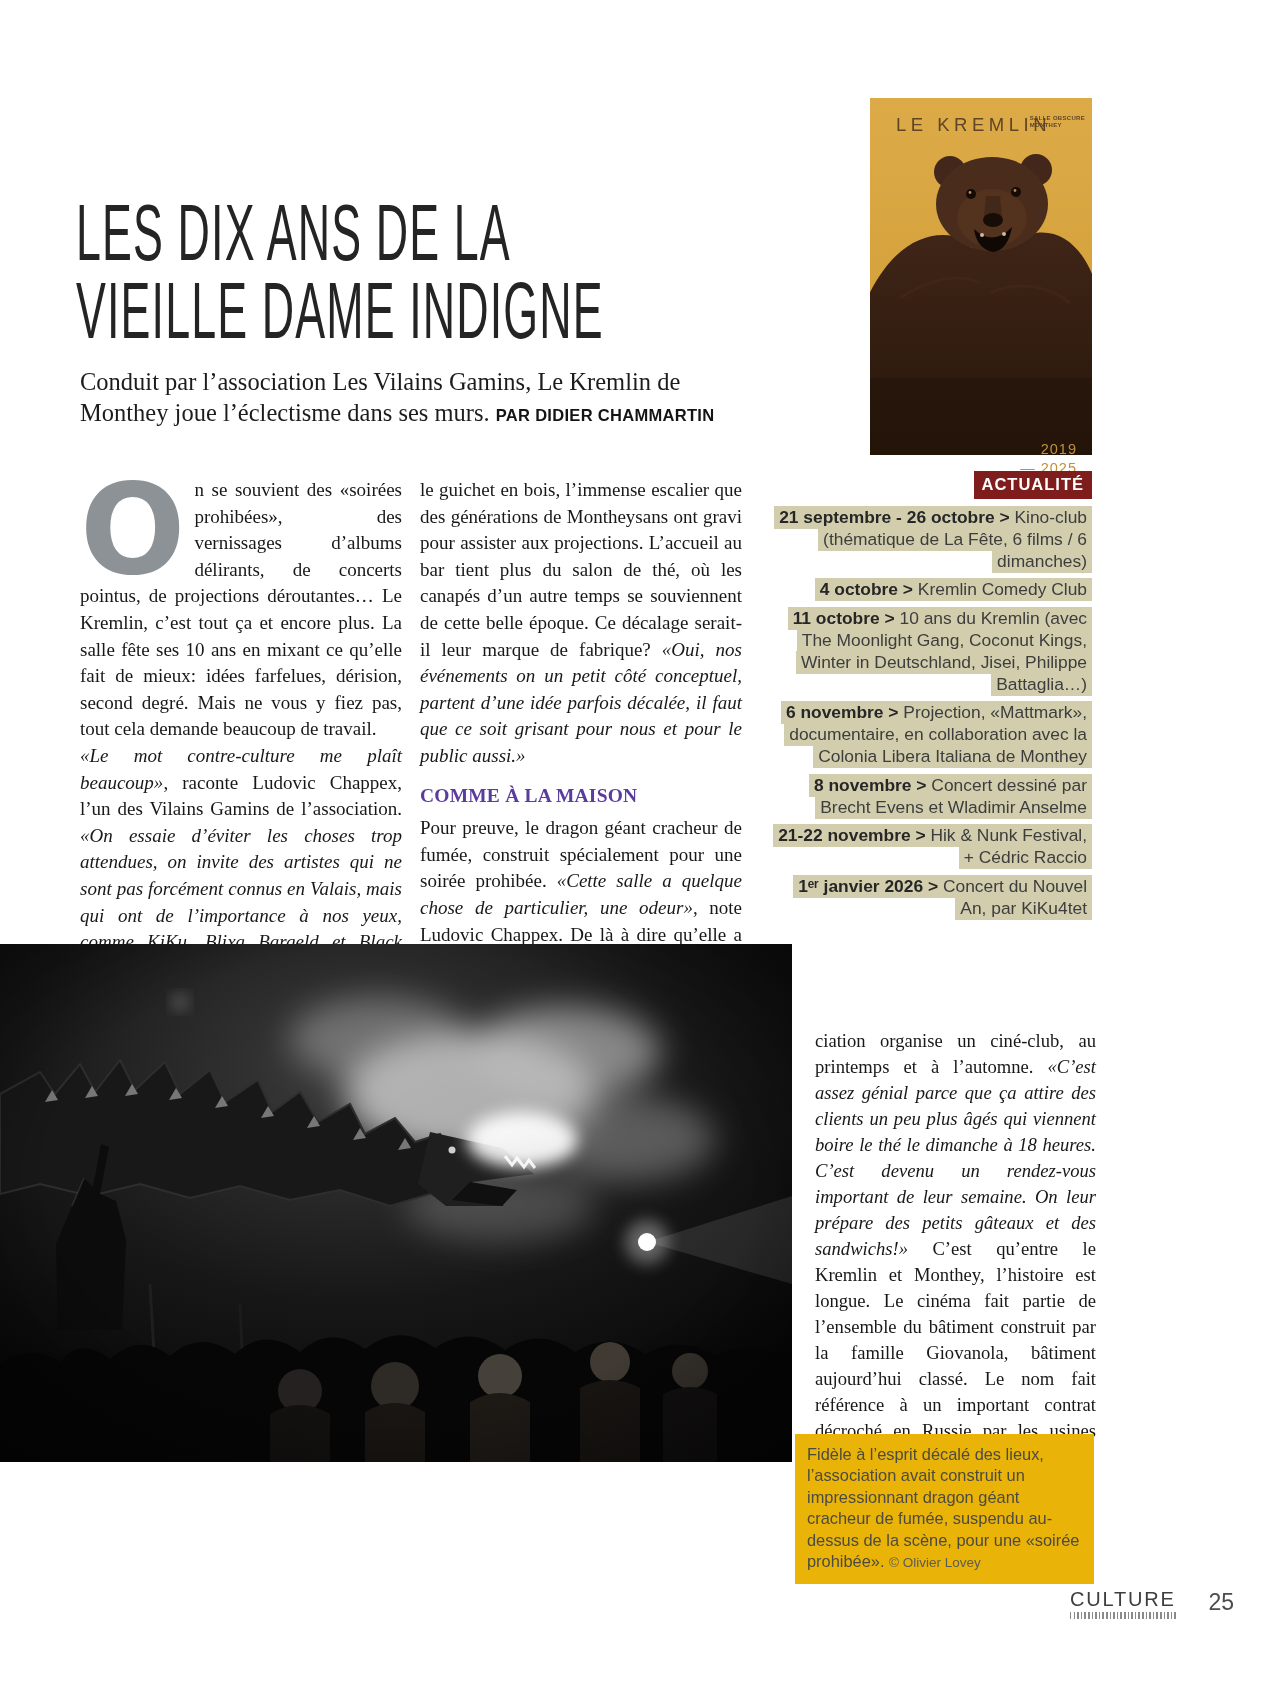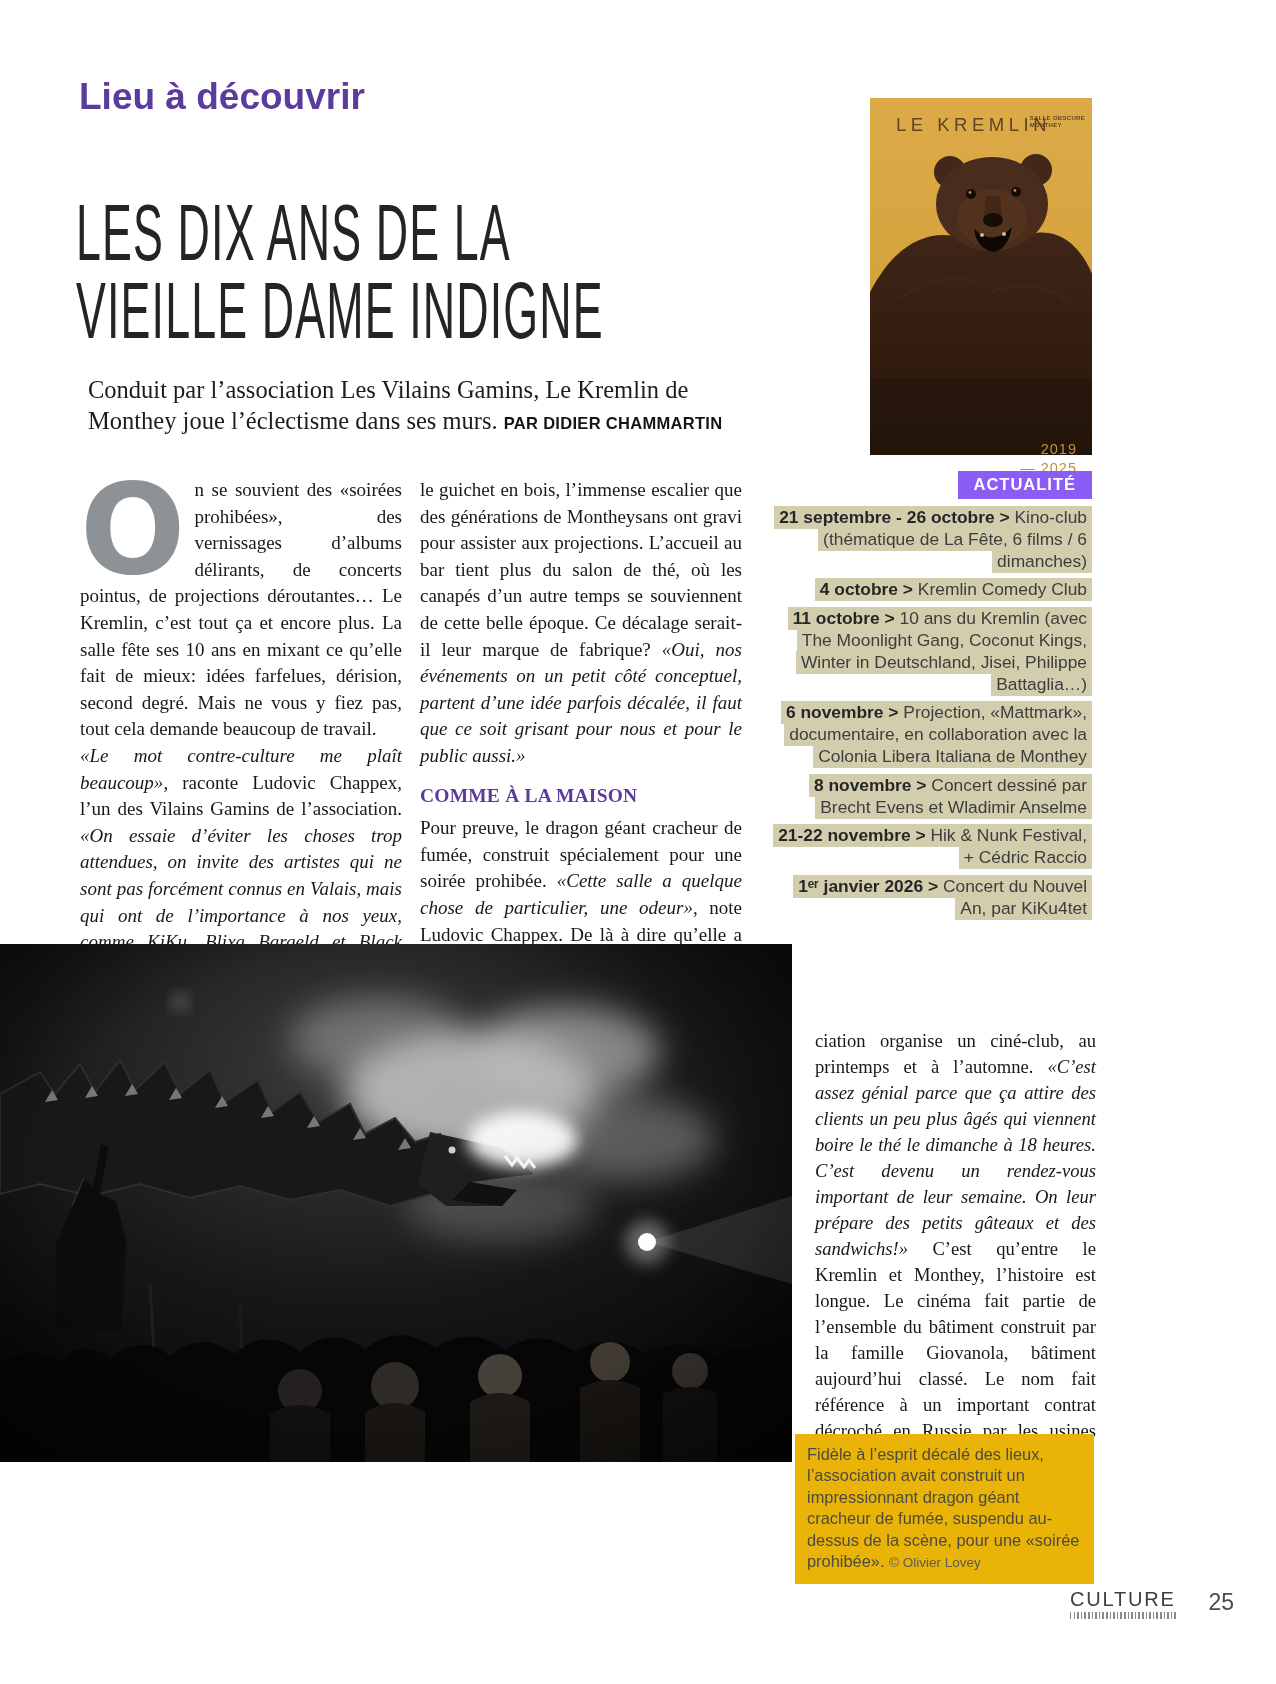--- a/index.html
+++ b/index.html
@@ -4,21 +4,21 @@
 <style>
   html,body{margin:0;padding:0;background:#e8e8e8;}
   .page{position:relative;width:1276px;height:1684px;background:#ffffff;overflow:hidden;
         font-family:"Liberation Sans",sans-serif;margin:0 auto;}
 
   
   .kicker{position:absolute;left:79px;top:76px;font-size:37px;font-weight:bold;color:#5b3b9e;}
   .headline{position:absolute;left:76px;top:194px;margin:0;font-weight:400;color:#242424;}
   .hl-line{display:block;font-size:80px;line-height:78px;letter-spacing:2px;white-space:nowrap;
            transform:scaleX(0.56);transform-origin:left top;}
-  .standfirst{position:absolute;left:80px;top:366px;width:645px;margin:8px;
+  .standfirst{position:absolute;left:80px;top:366px;width:645px;margin:0;
               font-family:"Liberation Serif",serif;font-size:24.5px;line-height:31px;color:#1c1c1c;}
   .byline{font-family:"Liberation Sans",sans-serif;font-size:16.5px;letter-spacing:.3px;color:#141414;}
 
   
   .col{position:absolute;top:477px;width:322px;font-family:"Liberation Serif",serif;
        font-size:19px;line-height:26.6px;text-align:justify;color:#181818;}
   .col1{left:80px;}.col2{left:420px;}
   .col p{margin:0;}
   .dropcap{float:left;font-family:"DejaVu Sans",sans-serif;font-weight:bold;font-size:124px;
            line-height:94px;color:#8d9296;margin:6px 9px 2px 0;}
@@ -30,22 +30,22 @@
   .poster-title{position:absolute;left:26px;top:16px;font-size:18.5px;letter-spacing:4.5px;color:#5f4526;}
   .poster-sub{position:absolute;right:7px;top:17px;font-size:6px;line-height:6.5px;font-weight:bold;
               letter-spacing:.3px;color:#5f4526;text-align:left;}
   .poster-sub span{display:block;}
   .poster-years{position:absolute;right:15px;bottom:20px;text-align:right;color:#c28f3a;
                 font-size:14.5px;line-height:19px;letter-spacing:1px;}
   .poster-years span{display:block;}
 
   
   .actualite{position:absolute;left:770px;top:471px;width:322px;text-align:right;color:#3d3d3d;}
-  .badge{display:inline-block;background:#8b5cf6;color:#ffffff;font-weight:bold;font-size:16.5px;
-         letter-spacing:1px;padding:4px 16px 5px;margin-bottom:8px;}
+  .badge{display:inline-block;background:#7f1d1d;color:#ffffff;font-weight:bold;font-size:16.5px;
+         letter-spacing:1px;padding:4px 8px 5px;margin-bottom:8px;}
   .event{margin-bottom:7px;font-size:17.4px;line-height:21.8px;}
   .event .hl{background:#d2cead;padding:1px 5px 2px;
              -webkit-box-decoration-break:clone;box-decoration-break:clone;}
   .event b{color:#262626;}
 
   
   .photo{position:absolute;left:0;top:944px;width:792px;height:518px;background:#050505;}
 
   
   .continuation{position:absolute;left:815px;top:1028px;width:281px;margin:0;
@@ -67,21 +67,20 @@
          background:repeating-linear-gradient(90deg,#8a8a8a 0 1.5px,transparent 1.5px 3.6px);}
   .footer-page{font-size:23px;line-height:28px;color:#4c4c4c;margin-left:5px;font-weight:400;}
 
   i{font-style:italic;}
 </style>
 </head>
 <body>
 
 <div class="page">
 
-  <div class="kicker">Lieu à découvrir</div>
 
   <h1 class="headline">
     <span class="hl-line">LES DIX ANS DE LA</span>
     <span class="hl-line">VIEILLE DAME INDIGNE</span>
   </h1>
 
   <p class="standfirst"><span>Conduit par l’association Les Vilains Gamins, Le Kremlin de Monthey joue l’éclectisme dans ses murs. </span><b class="byline">PAR DIDIER CHAMMARTIN</b></p>
 
   <div class="col col1">
     <p><span class="dropcap">O</span><span>n se souvient des «soirées prohi­bées», des vernissages d’albums délirants, de concerts pointus, de projections déroutantes… Le Kremlin, c’est tout ça et encore plus. La salle fête ses 10 ans en mixant ce qu’elle fait de mieux: idées farfelues, déri­sion, second degré. Mais ne vous y fiez pas, tout cela demande beaucoup de travail.</span></p>

